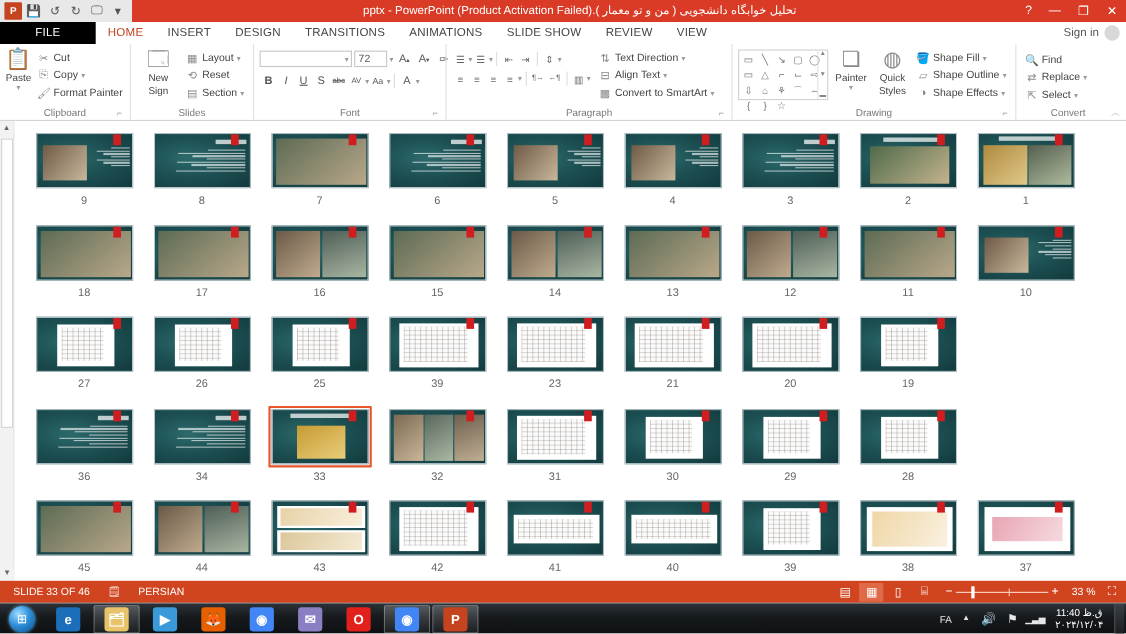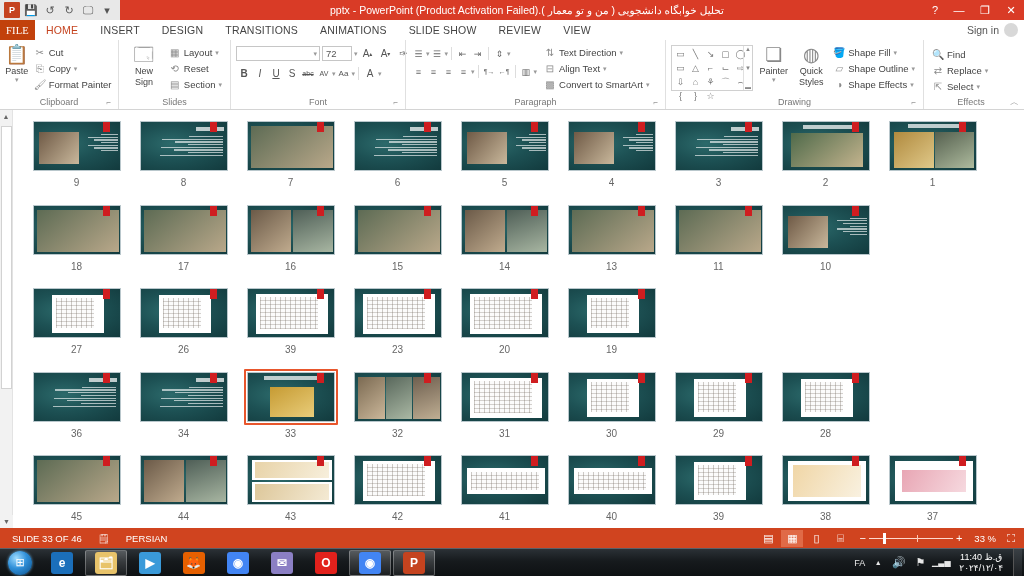--- a/index.html
+++ b/index.html
@@ -46,21 +46,21 @@
 
   
   .tabbar {
     position: absolute; top: 20px; left: 0; width: 1024px; height: 20px;
     background: #ffffff; display: flex; align-items: stretch;
   }
   .tab {
     padding: 0 11px; font-size: 10.5px; letter-spacing: .2px;
     display: flex; align-items: center; color: #444; height: 20px;
   }
-  .tab.file { background: #c2410c; color: #fff; padding: 0 6px; font-family: Liberation Serif, serif; }
+  .tab.file { background: #000000; color: #fff; padding: 0 32px; }
   .tab.active { color: #c5431f; font-weight: normal; position: relative; }
   .tab.active::after {
     content: ""; position: absolute; left: 0; right: 0; bottom: 0; height: 2px;
   }
   .signin {
     margin-left: auto; display: flex; align-items: center; gap: 5px;
     padding-right: 6px; font-size: 10.5px; color: #555;
   }
   .avatar-ic {
     width: 14px; height: 14px; border-radius: 50%; background: #d8d8d8;
@@ -537,21 +537,21 @@
             <span class="caret">▾</span>
           </div>
           <div class="smallbtn">
             <span class="ic">⇱</span>
             <span>Select</span>
             <span class="caret">▾</span>
           </div>
         </div>
       </div>
       <div class="rgroup-title">
-        <span>Effects</span>
+        <span>Convert</span>
         <span class="dialog-launcher" style="right:-6px;font-size:9px">︿</span>
       </div>
     </div>
   </div>
 
   <div class="sorter">
     <div class="vscroll">
       <div class="arrow">▲</div>
       <div class="thumb"></div>
       <div class="arrow" style="position:absolute;bottom:0;left:0;width:13px">▼</div>
@@ -769,20 +769,31 @@
            <span class="mini-photo" style="left:3px;top:4px;width:82px;height:42px;background:linear-gradient(140deg,#5d6b54,#b9a88a)"></span>
            <span class="redmark"></span>
          </div>
        </div>
        <div class="slidenum">13</div>
           </div>
           <div class="cell">
             <div class="thumbwrap">
          <div class="thumb-img">
            <span class="slide-bg-teal"></span>
+           <span class="mini-photo" style="left:3px;top:4px;width:40px;height:42px;background:linear-gradient(140deg,#6b5a48,#c0ab8e)"></span>
+                <span class="mini-photo" style="left:45px;top:4px;width:40px;height:42px;background:linear-gradient(160deg,#4f5f57,#a8b6a2)"></span>
+           <span class="redmark"></span>
+         </div>
+       </div>
+       <div class="slidenum">12</div>
+          </div>
+          <div class="cell">
+            <div class="thumbwrap">
+         <div class="thumb-img">
+           <span class="slide-bg-teal"></span>
            <span class="mini-photo" style="left:3px;top:4px;width:82px;height:42px;background:linear-gradient(140deg,#5d6b54,#b9a88a)"></span>
            <span class="redmark"></span>
          </div>
        </div>
        <div class="slidenum">11</div>
           </div>
           <div class="cell">
             <div class="thumbwrap">
          <div class="thumb-img">
            <span class="slide-bg-teal"></span>
@@ -822,37 +833,59 @@
                 <span class="mini-plan" style="left:22px;top:9px;width:38px;height:30px"></span>
            <span class="redmark"></span>
          </div>
        </div>
        <div class="slidenum">26</div>
           </div>
           <div class="cell">
             <div class="thumbwrap">
          <div class="thumb-img">
            <span class="slide-bg-teal"></span>
+           <span class="mini-white" style="left:18px;top:6px;width:52px;height:38px"></span>
+                <span class="mini-plan" style="left:22px;top:9px;width:38px;height:30px"></span>
+           <span class="redmark"></span>
+         </div>
+       </div>
+       <div class="slidenum">25</div>
+          </div>
+          <div class="cell">
+            <div class="thumbwrap">
+         <div class="thumb-img">
+           <span class="slide-bg-teal"></span>
            <span class="mini-white" style="left:8px;top:5px;width:72px;height:40px"></span>
                 <span class="mini-plan" style="left:12px;top:8px;width:58px;height:32px"></span>
            <span class="redmark"></span>
          </div>
        </div>
        <div class="slidenum">39</div>
           </div>
           <div class="cell">
             <div class="thumbwrap">
          <div class="thumb-img">
            <span class="slide-bg-teal"></span>
            <span class="mini-white" style="left:8px;top:5px;width:72px;height:40px"></span>
                 <span class="mini-plan" style="left:12px;top:8px;width:58px;height:32px"></span>
            <span class="redmark"></span>
          </div>
        </div>
        <div class="slidenum">23</div>
+          </div>
+          <div class="cell">
+            <div class="thumbwrap">
+         <div class="thumb-img">
+           <span class="slide-bg-teal"></span>
+           <span class="mini-white" style="left:8px;top:5px;width:72px;height:40px"></span>
+                <span class="mini-plan" style="left:12px;top:8px;width:58px;height:32px"></span>
+           <span class="redmark"></span>
+         </div>
+       </div>
+       <div class="slidenum">21</div>
           </div>
           <div class="cell">
             <div class="thumbwrap">
          <div class="thumb-img">
            <span class="slide-bg-teal"></span>
            <span class="mini-white" style="left:8px;top:5px;width:72px;height:40px"></span>
                 <span class="mini-plan" style="left:12px;top:8px;width:58px;height:32px"></span>
            <span class="redmark"></span>
          </div>
        </div>

